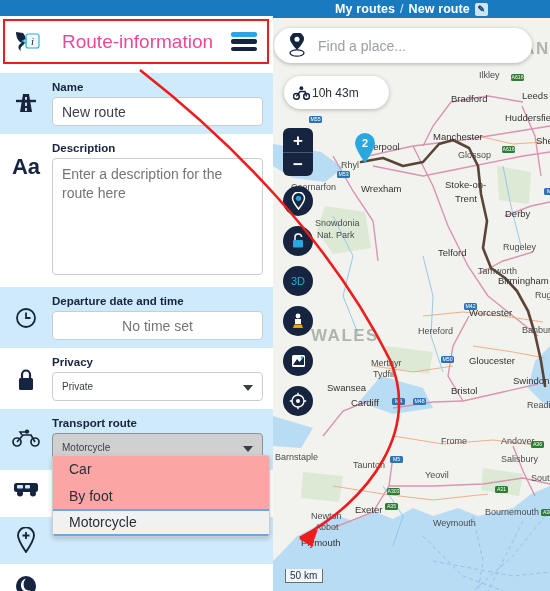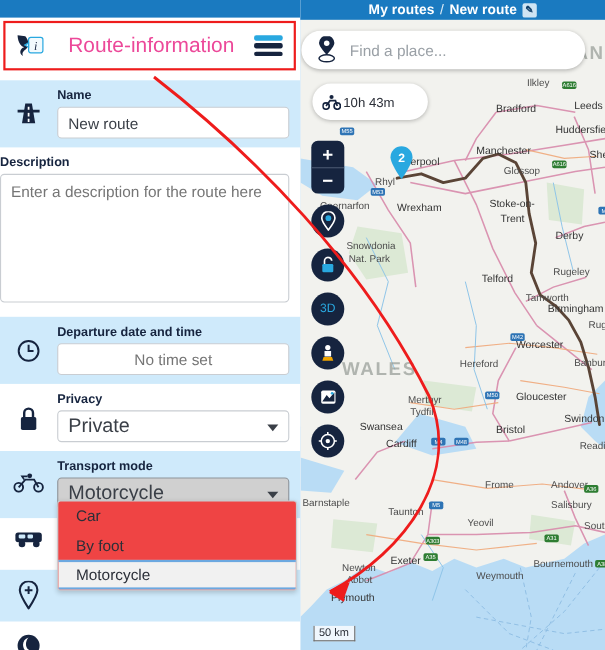--- a/index.html
+++ b/index.html
@@ -71,34 +71,34 @@
     font-family: "Liberation Sans", sans-serif;
   }
   .finput.placeholder { color: #3b82f6; text-align: center; }
   .ftextarea {
     width: 100%; height: 117px; border: 1px solid #c9cdd2; border-radius: 4px;
     background: #fff; font-size: 14px; color: #a9adb3; padding: 6px 9px;
     line-height: 1.35; resize: none; font-family: "Liberation Sans", sans-serif;
   }
   .fselect {
     position: relative; width: 100%; height: 29px; border: 1px solid #c9cdd2;
-    border-radius: 4px; background: #fff; font-size: 18px; color: #3a3f47;
+    border-radius: 4px; background: #fff; font-size: 10px; color: #3a3f47;
     display: flex; align-items: center; padding: 0 9px;
   }
   .fselect.active { background: #d0d0d0; border-color: #8e9399; }
   .fselect .caret {
     position: absolute; right: 9px; top: 50%; margin-top: -2px;
     width: 0; height: 0; border-left: 5px solid transparent;
     border-right: 5px solid transparent; border-top: 6px solid #3a3f47;
   }
 
   
   .dropdown {
     position: absolute; left: 52px; top: 455px; width: 218px;
-    background: #ef4444; border: 1px solid #c9cdd2; border-radius: 3px;
+    background: #fca5a5; border: 1px solid #c9cdd2; border-radius: 3px;
     box-shadow: 0 2px 5px rgba(0,0,0,.18); z-index: 30; overflow: hidden;
   }
   .ditem { height: 26.5px; display: flex; align-items: center; padding-left: 16px;
     font-size: 14px; color: #2b2f38; }
   .ditem.selected { background: #f1f1f1; border-top: 2px solid #6ca8e0; border-bottom: 2px solid #6ca8e0; }
 
   
   .map { position: absolute; top: 16px; left: 273px; width: 277px; height: 575px; overflow: hidden;
     background: #bcdcf5; }
   .map-bg { position: absolute; inset: 0; }
@@ -419,20 +419,21 @@
             <path d="M2,8 h20" stroke="#16243f" stroke-width="2.4"></path>
           </svg>
         </div>
         <div class="frow-body">
           <div class="flabel">Name</div>
           <input class="finput" type="text" value="New route" style="">
         </div>
       </div>
 
       <div class="frow">
+        <div class="frow-icon" style="font-size:22px;font-weight:bold;">Aa</div>
         <div class="frow-body">
           <div class="flabel">Description</div>
           <textarea class="ftextarea" placeholder="Enter a description for the route here" style=""></textarea>
         </div>
       </div>
 
       <div class="frow alt">
         <div class="frow-icon">
           <svg width="22" height="22" viewBox="0 0 22 22">
             <circle cx="11" cy="11" r="9" fill="none" stroke="#16243f" stroke-width="1.8"></circle>
@@ -465,21 +466,21 @@
         <div class="frow-icon">
           <svg width="28" height="18" viewBox="0 0 28 18">
             <circle cx="5" cy="13" r="4" fill="none" stroke="#16243f" stroke-width="1.7"></circle>
             <circle cx="23" cy="13" r="4" fill="none" stroke="#16243f" stroke-width="1.7"></circle>
             <path d="M5,13 L11,6 L19,6 L23,13" stroke="#16243f" stroke-width="1.7" fill="none"></path>
             <path d="M10,6 L8,3 L13,3" stroke="#16243f" stroke-width="1.5" fill="none"></path>
             <circle cx="15" cy="2.6" r="2.2" fill="#16243f"></circle>
           </svg>
         </div>
         <div class="frow-body">
-          <div class="flabel">Transport mode</div>
+          <div class="flabel">Transport route</div>
           <div class="fselect active">
             <span>Motorcycle</span>
             <span class="caret"></span>
           </div>
         </div>
       </div>
 
       <div class="frow" style="min-height:47px;">
         <div class="frow-icon" style="padding-top:4px;">
           <svg width="28" height="18" viewBox="0 0 28 18">

